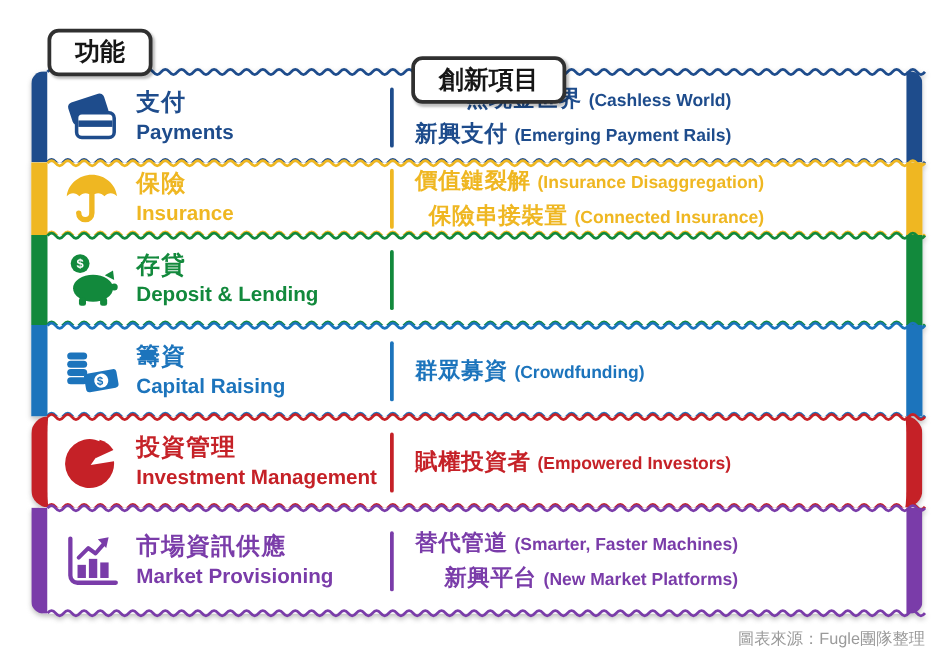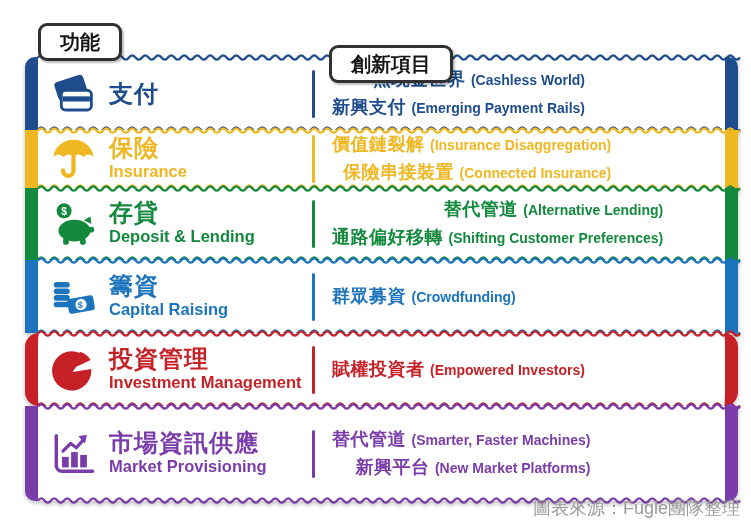--- a/index.html
+++ b/index.html
@@ -17,41 +17,41 @@
   .panel{position:absolute;left:25px;top:57px;width:713px;z-index:2;
          filter:drop-shadow(0 2px 2px rgba(110,110,110,.45));}
   .row{position:relative;background:#fff;color:var(--c);
        border-left:13px solid var(--c);border-right:13px solid var(--c);
        box-sizing:border-box;display:flex;align-items:center;}
   .row:nth-child(1){height:73px;border-top-left-radius:10px;border-top-right-radius:10px;}
   .row:nth-child(2){height:58px;}
   .row:nth-child(3){height:72px;}
   .row:nth-child(4){height:73px;}
   .row:nth-child(5){height:73px;border-radius:14px;}
-  .row:nth-child(6){height:95px;border-bottom-left-radius:10px;border-bottom-right-radius:10px;}
+  .row:nth-child(6){height:85px;border-bottom-left-radius:10px;border-bottom-right-radius:10px;}
 
   svg.wave{position:absolute;left:0;right:0;width:calc(100% + 0px);height:7px;overflow:visible;pointer-events:none;}
   svg.wave.top{top:-3px;}
   svg.wave.bottom{bottom:-3px;}
   svg.wave path{fill:none;stroke:var(--c);stroke-width:2.2;}
 
   .func{display:flex;align-items:center;gap:12px;width:274px;flex:none;
         padding-left:12px;box-sizing:border-box;}
   .func .icon{width:47px;height:46px;flex:none;display:flex;align-items:center;justify-content:center;}
   .func .icon svg{width:47px;height:44px;display:block;}
-  .zh-title{font-size:24px;line-height:24px;letter-spacing:1px;}
+  .zh-title{font-size:19px;line-height:24px;letter-spacing:1px;}
   .en-title{font-size:16.5px;line-height:21px;margin-top:1px;}
 
   .divider{width:3px;height:48px;background:var(--c);border-radius:2px;flex:none;align-self:center;}
 
   .items{padding-left:17px;display:flex;flex-direction:column;gap:4px;}
   .item{font-size:18px;line-height:23px;letter-spacing:.5px;white-space:nowrap;text-align:right;}
   .item .en{font-size:14px;letter-spacing:0;}
 
-  .footer{position:absolute;right:11px;bottom:9px;color:#9a9a9a;font-size:18px;font-weight:normal;z-index:3;}
+  .footer{position:absolute;right:11px;bottom:9px;color:#9a9a9a;font-size:13px;font-weight:normal;z-index:3;}
 </style>
 </head>
 <body>
 
 <div class="stage">
 
   <div class="col-label label-fn">功能</div>
   <div class="col-label label-inno">創新項目</div>
 
   <div class="panel">
@@ -68,20 +68,21 @@
           <svg viewBox="0 0 50 42">
             <g transform="rotate(-18 22 14)">
                 <rect x="6" y="4" width="32" height="20" rx="4" fill="currentColor"></rect>
               </g>
             <rect x="12" y="17" width="32" height="21" rx="4.5" fill="#fff" stroke="currentColor" stroke-width="3"></rect>
             <rect x="13.5" y="23.5" width="29" height="5.5" fill="currentColor"></rect>
           </svg>
         </span>
         <div class="titles">
           <div class="zh-title">支付</div>
+          <div class="en-title">Payments</div>
         </div>
       </div>
       <div class="divider"></div>
       <div class="items">
         <div class="item"><span class="zh">無現金世界</span> <span class="en">(Cashless World)</span></div>
         <div class="item"><span class="zh">新興支付</span> <span class="en">(Emerging Payment Rails)</span></div>
       </div>
     </div>
 
     <div class="row" style="--c: #EFB722;">
@@ -128,24 +129,20 @@
             <rect x="32" y="38" width="6" height="7" rx="2" fill="currentColor"></rect>
             <circle cx="44" cy="29" r="3" fill="currentColor"></circle>
           </svg>
         </span>
         <div class="titles">
           <div class="zh-title">存貸</div>
           <div class="en-title">Deposit &amp; Lending</div>
         </div>
       </div>
       <div class="divider"></div>
-      <div class="items">
-        <div class="item"><span class="zh">替代管道</span> <span class="en">(Alternative Lending)</span></div>
-        <div class="item"><span class="zh">通路偏好移轉</span> <span class="en">(Shifting Customer Preferences)</span></div>
-      </div>
     </div>
 
     <div class="row" style="--c: #1C74BC;">
       <svg class="wave top" viewBox="0 0 687 7" preserveAspectRatio="none">
           <path d="M0 3.5 Q 3.25 -0.7000000000000002 6.5 3.5 Q 9.75 7.7 13 3.5 Q 16.25 -0.7000000000000002 19.5 3.5 Q 22.75 7.7 26 3.5 Q 29.25 -0.7000000000000002 32.5 3.5 Q 35.75 7.7 39 3.5 Q 42.25 -0.7000000000000002 45.5 3.5 Q 48.75 7.7 52 3.5 Q 55.25 -0.7000000000000002 58.5 3.5 Q 61.75 7.7 65 3.5 Q 68.25 -0.7000000000000002 71.5 3.5 Q 74.75 7.7 78 3.5 Q 81.25 -0.7000000000000002 84.5 3.5 Q 87.75 7.7 91 3.5 Q 94.25 -0.7000000000000002 97.5 3.5 Q 100.75 7.7 104 3.5 Q 107.25 -0.7000000000000002 110.5 3.5 Q 113.75 7.7 117 3.5 Q 120.25 -0.7000000000000002 123.5 3.5 Q 126.75 7.7 130 3.5 Q 133.25 -0.7000000000000002 136.5 3.5 Q 139.75 7.7 143 3.5 Q 146.25 -0.7000000000000002 149.5 3.5 Q 152.75 7.7 156 3.5 Q 159.25 -0.7000000000000002 162.5 3.5 Q 165.75 7.7 169 3.5 Q 172.25 -0.7000000000000002 175.5 3.5 Q 178.75 7.7 182 3.5 Q 185.25 -0.7000000000000002 188.5 3.5 Q 191.75 7.7 195 3.5 Q 198.25 -0.7000000000000002 201.5 3.5 Q 204.75 7.7 208 3.5 Q 211.25 -0.7000000000000002 214.5 3.5 Q 217.75 7.7 221 3.5 Q 224.25 -0.7000000000000002 227.5 3.5 Q 230.75 7.7 234 3.5 Q 237.25 -0.7000000000000002 240.5 3.5 Q 243.75 7.7 247 3.5 Q 250.25 -0.7000000000000002 253.5 3.5 Q 256.75 7.7 260 3.5 Q 263.25 -0.7000000000000002 266.5 3.5 Q 269.75 7.7 273 3.5 Q 276.25 -0.7000000000000002 279.5 3.5 Q 282.75 7.7 286 3.5 Q 289.25 -0.7000000000000002 292.5 3.5 Q 295.75 7.7 299 3.5 Q 302.25 -0.7000000000000002 305.5 3.5 Q 308.75 7.7 312 3.5 Q 315.25 -0.7000000000000002 318.5 3.5 Q 321.75 7.7 325 3.5 Q 328.25 -0.7000000000000002 331.5 3.5 Q 334.75 7.7 338 3.5 Q 341.25 -0.7000000000000002 344.5 3.5 Q 347.75 7.7 351 3.5 Q 354.25 -0.7000000000000002 357.5 3.5 Q 360.75 7.7 364 3.5 Q 367.25 -0.7000000000000002 370.5 3.5 Q 373.75 7.7 377 3.5 Q 380.25 -0.7000000000000002 383.5 3.5 Q 386.75 7.7 390 3.5 Q 393.25 -0.7000000000000002 396.5 3.5 Q 399.75 7.7 403 3.5 Q 406.25 -0.7000000000000002 409.5 3.5 Q 412.75 7.7 416 3.5 Q 419.25 -0.7000000000000002 422.5 3.5 Q 425.75 7.7 429 3.5 Q 432.25 -0.7000000000000002 435.5 3.5 Q 438.75 7.7 442 3.5 Q 445.25 -0.7000000000000002 448.5 3.5 Q 451.75 7.7 455 3.5 Q 458.25 -0.7000000000000002 461.5 3.5 Q 464.75 7.7 468 3.5 Q 471.25 -0.7000000000000002 474.5 3.5 Q 477.75 7.7 481 3.5 Q 484.25 -0.7000000000000002 487.5 3.5 Q 490.75 7.7 494 3.5 Q 497.25 -0.7000000000000002 500.5 3.5 Q 503.75 7.7 507 3.5 Q 510.25 -0.7000000000000002 513.5 3.5 Q 516.75 7.7 520 3.5 Q 523.25 -0.7000000000000002 526.5 3.5 Q 529.75 7.7 533 3.5 Q 536.25 -0.7000000000000002 539.5 3.5 Q 542.75 7.7 546 3.5 Q 549.25 -0.7000000000000002 552.5 3.5 Q 555.75 7.7 559 3.5 Q 562.25 -0.7000000000000002 565.5 3.5 Q 568.75 7.7 572 3.5 Q 575.25 -0.7000000000000002 578.5 3.5 Q 581.75 7.7 585 3.5 Q 588.25 -0.7000000000000002 591.5 3.5 Q 594.75 7.7 598 3.5 Q 601.25 -0.7000000000000002 604.5 3.5 Q 607.75 7.7 611 3.5 Q 614.25 -0.7000000000000002 617.5 3.5 Q 620.75 7.7 624 3.5 Q 627.25 -0.7000000000000002 630.5 3.5 Q 633.75 7.7 637 3.5 Q 640.25 -0.7000000000000002 643.5 3.5 Q 646.75 7.7 650 3.5 Q 653.25 -0.7000000000000002 656.5 3.5 Q 659.75 7.7 663 3.5 Q 666.25 -0.7000000000000002 669.5 3.5 Q 672.75 7.7 676 3.5 Q 679.25 -0.7000000000000002 682.5 3.5 Q 685.75 7.7 689 3.5 Q 692.25 -0.7000000000000002 695.5 3.5 Q 698.75 7.7 702 3.5"></path>
         </svg>
       <svg class="wave bottom" viewBox="0 0 687 7" preserveAspectRatio="none">
           <path d="M0 3.5 Q 3.25 -0.7000000000000002 6.5 3.5 Q 9.75 7.7 13 3.5 Q 16.25 -0.7000000000000002 19.5 3.5 Q 22.75 7.7 26 3.5 Q 29.25 -0.7000000000000002 32.5 3.5 Q 35.75 7.7 39 3.5 Q 42.25 -0.7000000000000002 45.5 3.5 Q 48.75 7.7 52 3.5 Q 55.25 -0.7000000000000002 58.5 3.5 Q 61.75 7.7 65 3.5 Q 68.25 -0.7000000000000002 71.5 3.5 Q 74.75 7.7 78 3.5 Q 81.25 -0.7000000000000002 84.5 3.5 Q 87.75 7.7 91 3.5 Q 94.25 -0.7000000000000002 97.5 3.5 Q 100.75 7.7 104 3.5 Q 107.25 -0.7000000000000002 110.5 3.5 Q 113.75 7.7 117 3.5 Q 120.25 -0.7000000000000002 123.5 3.5 Q 126.75 7.7 130 3.5 Q 133.25 -0.7000000000000002 136.5 3.5 Q 139.75 7.7 143 3.5 Q 146.25 -0.7000000000000002 149.5 3.5 Q 152.75 7.7 156 3.5 Q 159.25 -0.7000000000000002 162.5 3.5 Q 165.75 7.7 169 3.5 Q 172.25 -0.7000000000000002 175.5 3.5 Q 178.75 7.7 182 3.5 Q 185.25 -0.7000000000000002 188.5 3.5 Q 191.75 7.7 195 3.5 Q 198.25 -0.7000000000000002 201.5 3.5 Q 204.75 7.7 208 3.5 Q 211.25 -0.7000000000000002 214.5 3.5 Q 217.75 7.7 221 3.5 Q 224.25 -0.7000000000000002 227.5 3.5 Q 230.75 7.7 234 3.5 Q 237.25 -0.7000000000000002 240.5 3.5 Q 243.75 7.7 247 3.5 Q 250.25 -0.7000000000000002 253.5 3.5 Q 256.75 7.7 260 3.5 Q 263.25 -0.7000000000000002 266.5 3.5 Q 269.75 7.7 273 3.5 Q 276.25 -0.7000000000000002 279.5 3.5 Q 282.75 7.7 286 3.5 Q 289.25 -0.7000000000000002 292.5 3.5 Q 295.75 7.7 299 3.5 Q 302.25 -0.7000000000000002 305.5 3.5 Q 308.75 7.7 312 3.5 Q 315.25 -0.7000000000000002 318.5 3.5 Q 321.75 7.7 325 3.5 Q 328.25 -0.7000000000000002 331.5 3.5 Q 334.75 7.7 338 3.5 Q 341.25 -0.7000000000000002 344.5 3.5 Q 347.75 7.7 351 3.5 Q 354.25 -0.7000000000000002 357.5 3.5 Q 360.75 7.7 364 3.5 Q 367.25 -0.7000000000000002 370.5 3.5 Q 373.75 7.7 377 3.5 Q 380.25 -0.7000000000000002 383.5 3.5 Q 386.75 7.7 390 3.5 Q 393.25 -0.7000000000000002 396.5 3.5 Q 399.75 7.7 403 3.5 Q 406.25 -0.7000000000000002 409.5 3.5 Q 412.75 7.7 416 3.5 Q 419.25 -0.7000000000000002 422.5 3.5 Q 425.75 7.7 429 3.5 Q 432.25 -0.7000000000000002 435.5 3.5 Q 438.75 7.7 442 3.5 Q 445.25 -0.7000000000000002 448.5 3.5 Q 451.75 7.7 455 3.5 Q 458.25 -0.7000000000000002 461.5 3.5 Q 464.75 7.7 468 3.5 Q 471.25 -0.7000000000000002 474.5 3.5 Q 477.75 7.7 481 3.5 Q 484.25 -0.7000000000000002 487.5 3.5 Q 490.75 7.7 494 3.5 Q 497.25 -0.7000000000000002 500.5 3.5 Q 503.75 7.7 507 3.5 Q 510.25 -0.7000000000000002 513.5 3.5 Q 516.75 7.7 520 3.5 Q 523.25 -0.7000000000000002 526.5 3.5 Q 529.75 7.7 533 3.5 Q 536.25 -0.7000000000000002 539.5 3.5 Q 542.75 7.7 546 3.5 Q 549.25 -0.7000000000000002 552.5 3.5 Q 555.75 7.7 559 3.5 Q 562.25 -0.7000000000000002 565.5 3.5 Q 568.75 7.7 572 3.5 Q 575.25 -0.7000000000000002 578.5 3.5 Q 581.75 7.7 585 3.5 Q 588.25 -0.7000000000000002 591.5 3.5 Q 594.75 7.7 598 3.5 Q 601.25 -0.7000000000000002 604.5 3.5 Q 607.75 7.7 611 3.5 Q 614.25 -0.7000000000000002 617.5 3.5 Q 620.75 7.7 624 3.5 Q 627.25 -0.7000000000000002 630.5 3.5 Q 633.75 7.7 637 3.5 Q 640.25 -0.7000000000000002 643.5 3.5 Q 646.75 7.7 650 3.5 Q 653.25 -0.7000000000000002 656.5 3.5 Q 659.75 7.7 663 3.5 Q 666.25 -0.7000000000000002 669.5 3.5 Q 672.75 7.7 676 3.5 Q 679.25 -0.7000000000000002 682.5 3.5 Q 685.75 7.7 689 3.5 Q 692.25 -0.7000000000000002 695.5 3.5 Q 698.75 7.7 702 3.5"></path>
         </svg>
       <div class="func">

